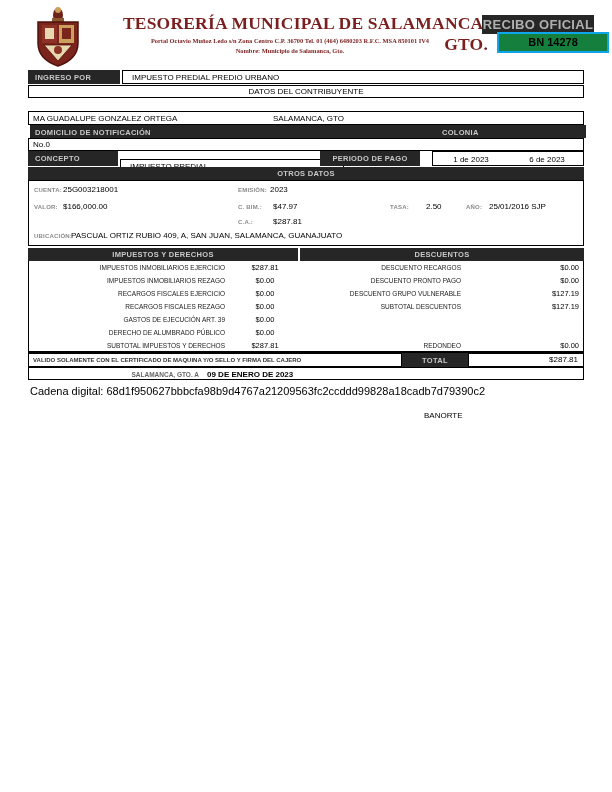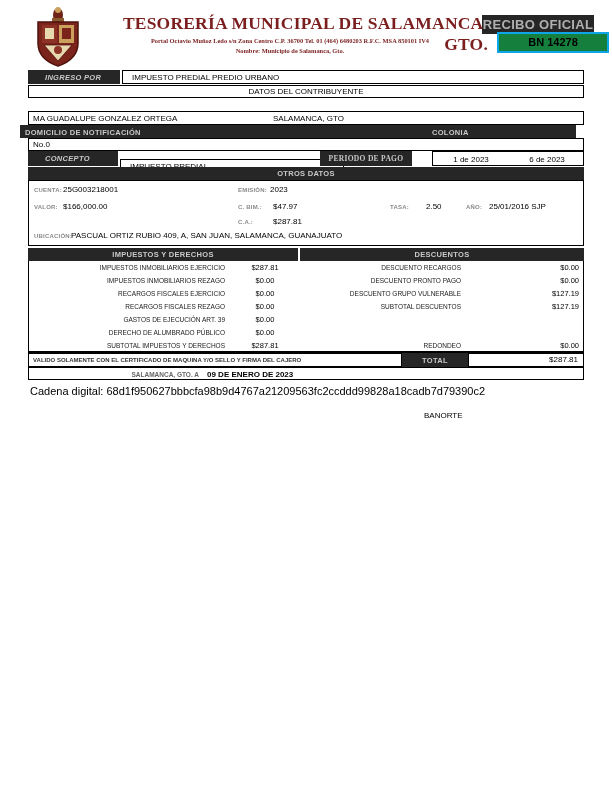--- a/index.html
+++ b/index.html
@@ -4,21 +4,21 @@
 <style>
   * { margin:0; padding:0; box-sizing:border-box; }
   body { background:#e0e0e0; font-family:"Liberation Sans", sans-serif; }
   .page {
     position:relative; width:612px; height:792px; background:#ffffff;
     margin:0 auto; overflow:hidden; color:#000;
   }
   .abs { position:absolute; }
   .bar { background:#262626; color:#c9c9c9; font-size:7.5px; font-weight:bold; letter-spacing:.3px; }
   .bar-center { display:flex; align-items:center; justify-content:center; }
-  .bar-left { display:flex; align-items:center; padding-left:17px;font-style:italic; }
+  .bar-left { display:flex; align-items:center; padding-left:7px; }
   .box { background:#fff; border:1px solid #000; }
   .cell-text { font-size:8px; display:flex; align-items:center; }
   .tiny-label { font-size:6px; color:#8a8a8a; font-weight:bold; letter-spacing:.2px; }
   .val { font-size:8px; color:#000; }
   .title { font-family:"Liberation Serif", serif; font-weight:bold; color:#7a1e1e; font-size:17.5px; text-align:right; letter-spacing:.2px; }
   .subline { font-family:"Liberation Serif", serif; font-weight:bold; color:#7a1e1e; font-size:6.4px; text-align:center; }
   .trow-label { font-size:6.5px; text-align:right; line-height:13px; color:#1a1a1a; }
   .trow-val { font-size:7.5px; line-height:13px; }
 </style>
 </head>
@@ -52,32 +52,32 @@
   <div class="abs box cell-text" style="left:122px; top:70px; width:462px; height:14px; padding-left:9px;">IMPUESTO PREDIAL PREDIO URBANO</div>
 
   <div class="abs box cell-text" style="left:28px; top:85px; width:556px; height:13px; justify-content:center;">DATOS DEL CONTRIBUYENTE</div>
 
   <div class="abs box" style="left:28px; top:111px; width:556px; height:14px;">
     <span class="abs val" style="left:4px; top:2px;">MA GUADALUPE GONZALEZ ORTEGA</span>
     <span class="abs val" style="left:244px; top:2px;">SALAMANCA, GTO</span>
     <span class="abs val" style="left:489px; top:2px;"></span>
   </div>
 
-  <div class="abs bar" style="left:20px; top:125px; width:556px; height:13px;">
+  <div class="abs bar" style="left:30px; top:125px; width:556px; height:13px;">
     <span class="abs" style="left:5px; top:3px;">DOMICILIO DE NOTIFICACIÓN</span>
     <span class="abs" style="left:412px; top:3px;">COLONIA</span>
   </div>
   <div class="abs box" style="left:28px; top:138px; width:556px; height:13px;padding-left:16px;">
     <span class="abs val" style="left:4px; top:1px;">No.0</span>
     <span class="abs val" style="left:412px; top:1px;"></span>
   </div>
 
   <div class="abs bar bar-left" style="left:28px; top:151px; width:90px; height:15px;">CONCEPTO</div>
   <div class="abs box cell-text" style="left:120px; top:159px; width:224px; height:15px; padding-left:9px;">IMPUESTO PREDIAL</div>
-  <div class="abs bar bar-center" style="left:320px; top:151px; width:92px; height:15px;font-family:Liberation Serif, serif;">PERIODO DE PAGO</div>
+  <div class="abs bar bar-center" style="left:320px; top:151px; width:100px; height:15px;">PERIODO DE PAGO</div>
   <div class="abs box" style="left:432px; top:151px; width:152px; height:15px;">
     <span class="abs val" style="left:0; top:3px; width:76px; text-align:center;">1 de 2023</span>
     <span class="abs val" style="left:76px; top:3px; width:76px; text-align:center;">6 de 2023</span>
   </div>
 
   <div class="abs bar bar-center" style="left:28px; top:167px; width:556px; height:13px;">OTROS DATOS</div>
   <div class="abs box" style="left:28px; top:180px; width:556px; height:66px;">
     <span class="abs tiny-label" style="left:5px; top:6px;">CUENTA:</span>
     <span class="abs val" style="left:34px; top:4px;">25G003218001</span>
     <span class="abs tiny-label" style="left:209px; top:6px;">EMISIÓN:</span>

